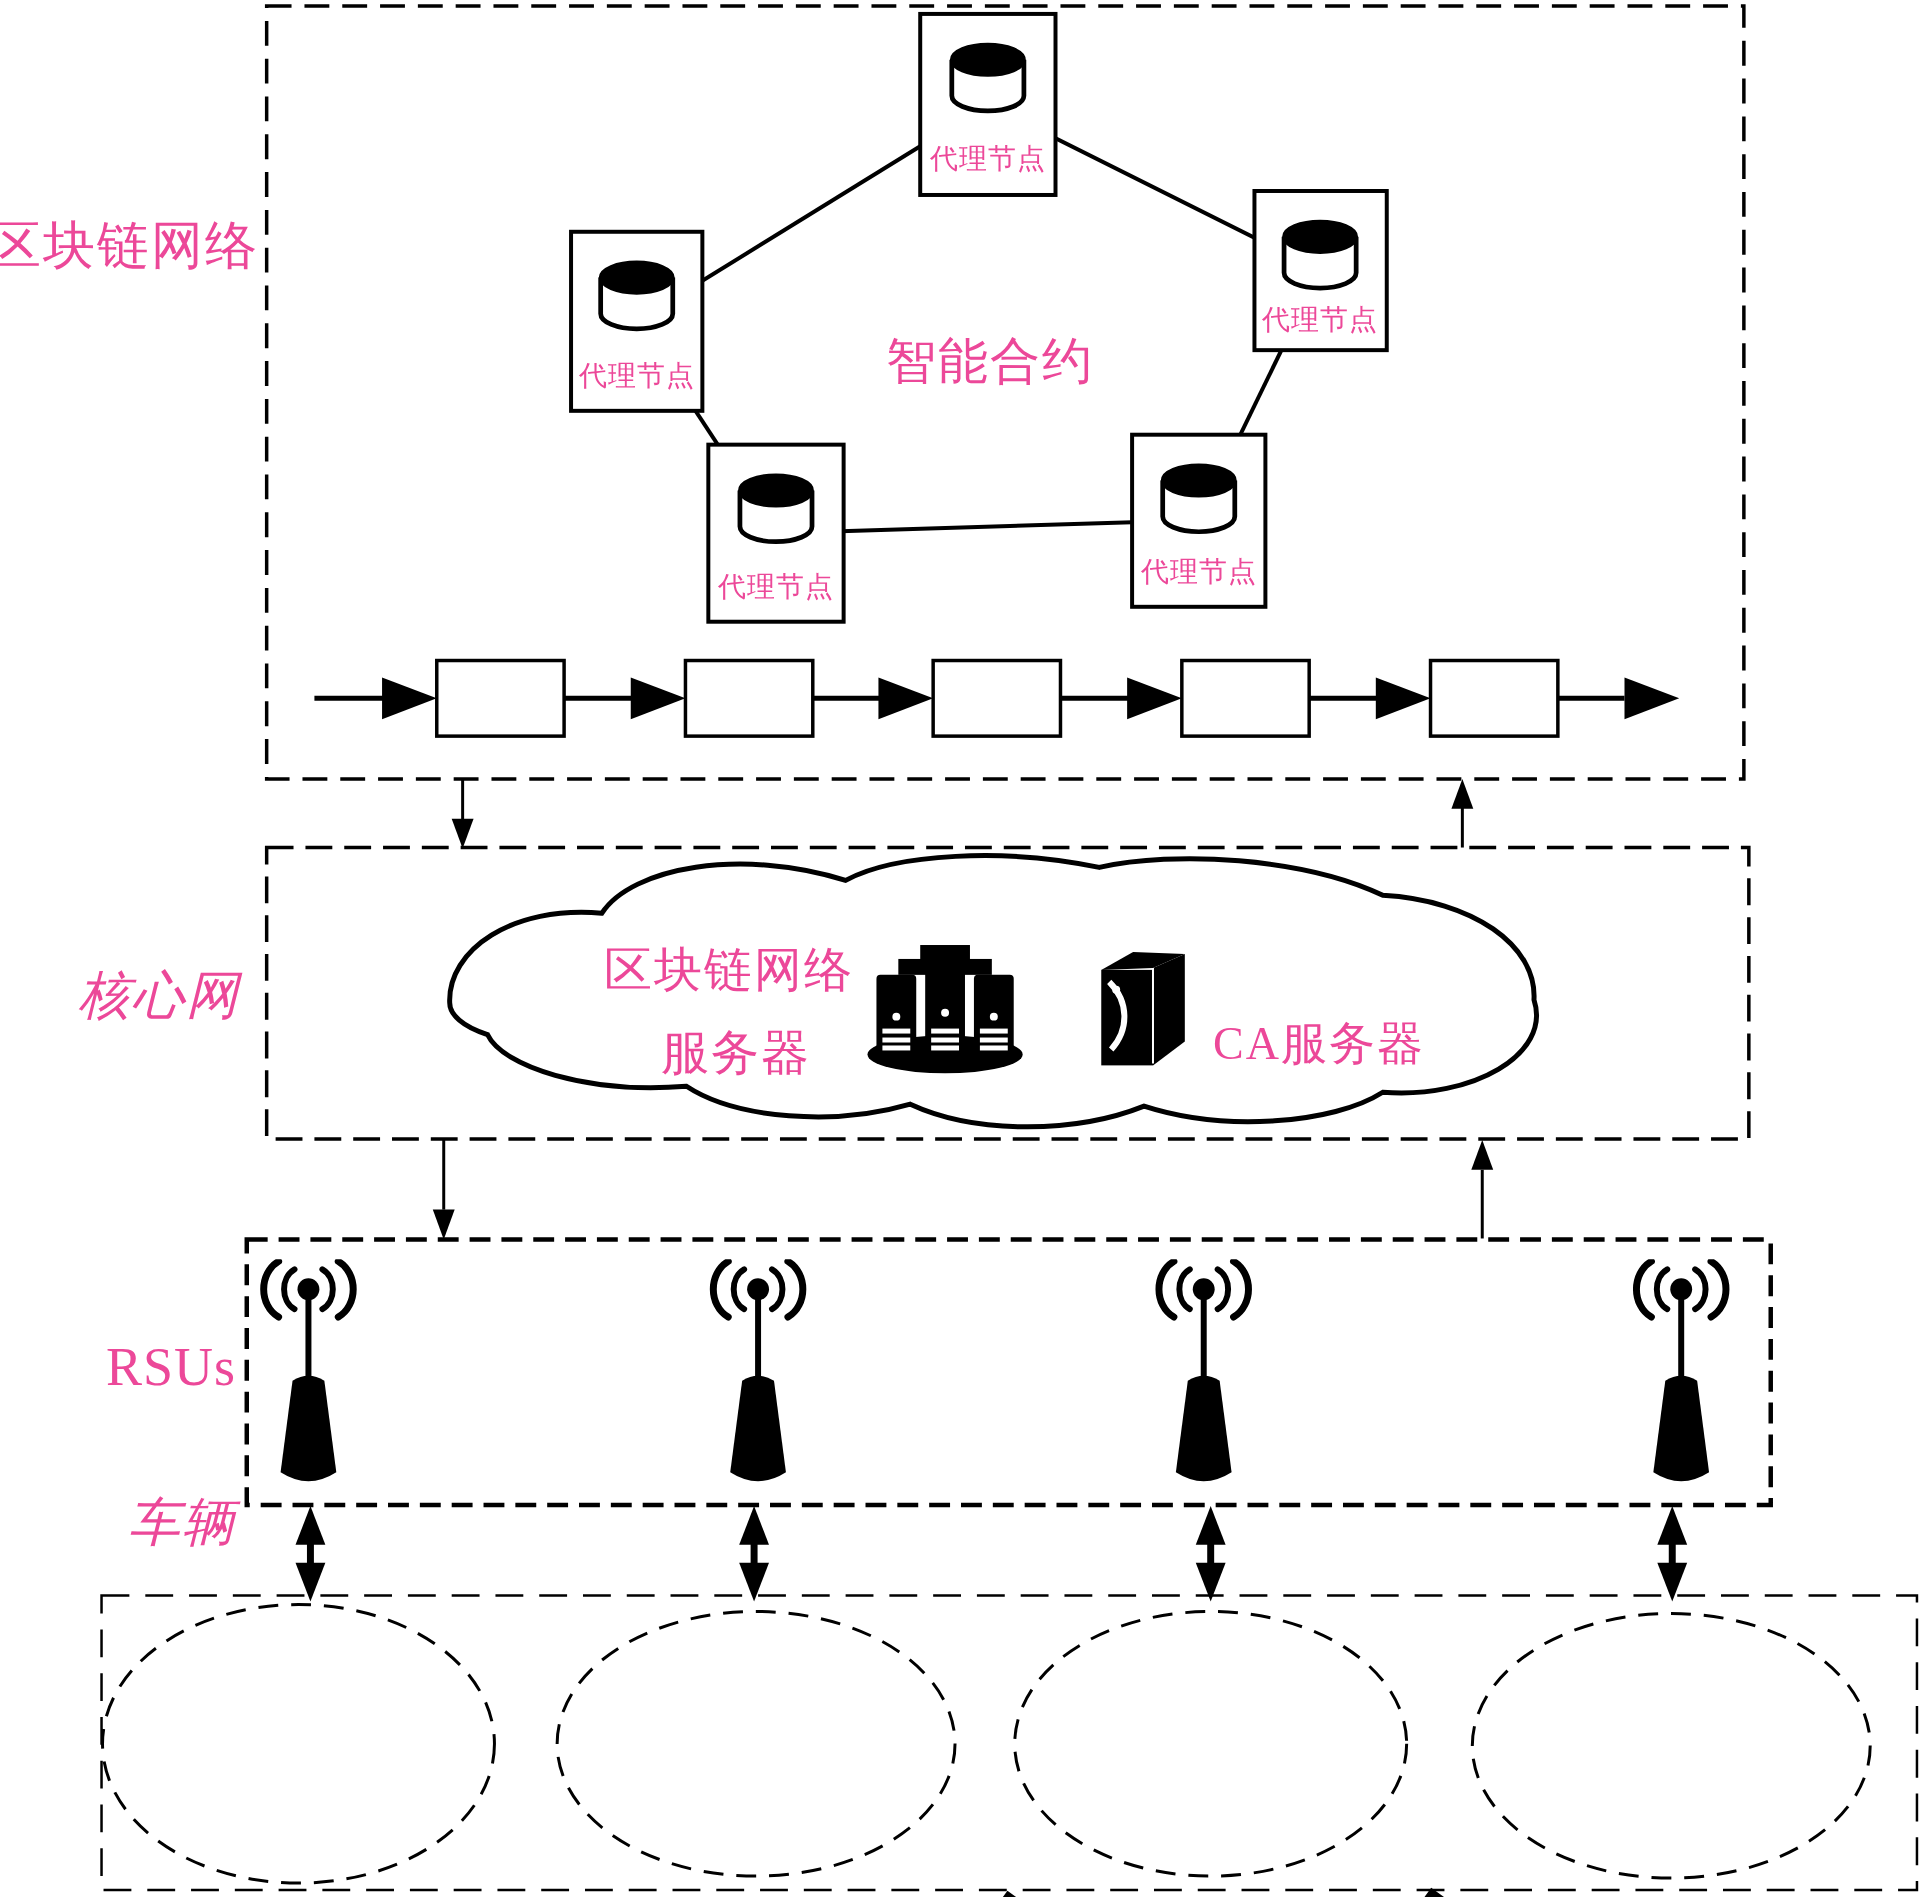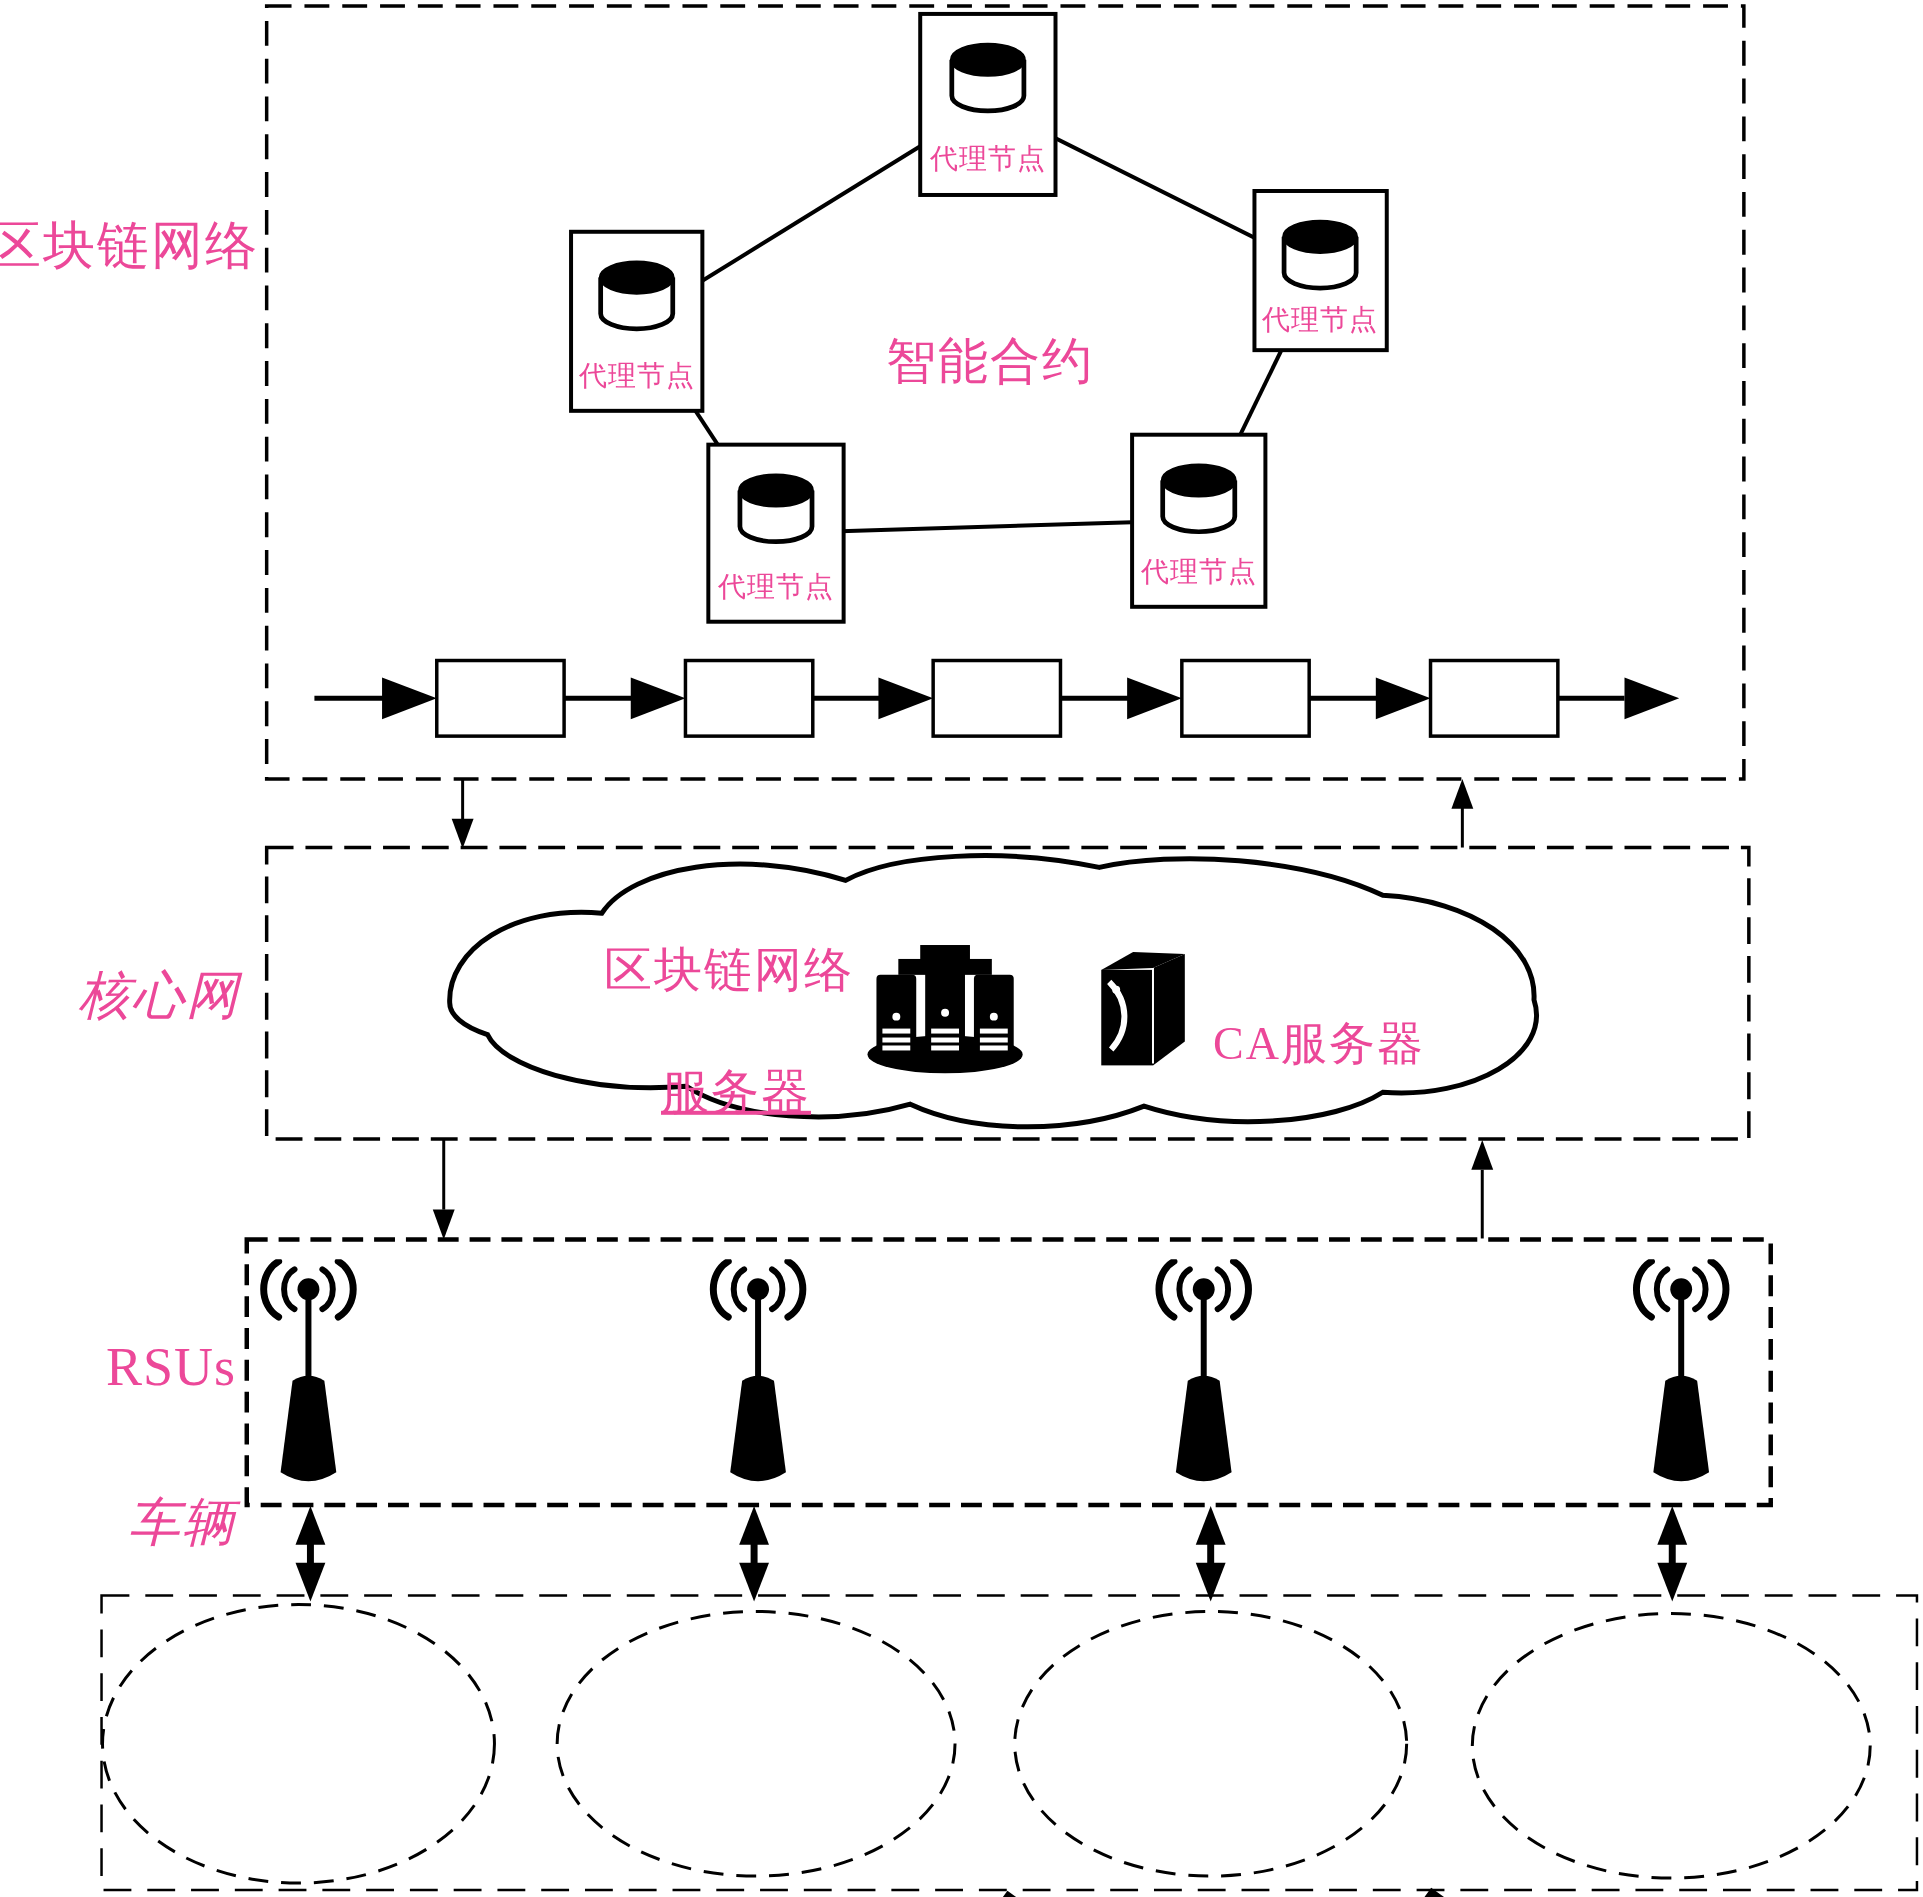--- a/index.html
+++ b/index.html
@@ -223,17 +223,17 @@
 
 <div class="lbl big" style="left:990px;top:361px;font-size:50px;text-align:center;">智能合约</div>
 
 <div class="lbl node" style="left:988px;top:159px;">代理节点</div>
 <div class="lbl node" style="left:637px;top:376px;">代理节点</div>
 <div class="lbl node" style="left:1320px;top:320px;">代理节点</div>
 <div class="lbl node" style="left:776px;top:587px;">代理节点</div>
 <div class="lbl node" style="left:1199px;top:572px;">代理节点</div>
 
 <div class="lbl mid" style="left:729px;top:970px;">区块链网络</div>
-<div class="lbl mid" style="left:736px;top:1092px;text-decoration:underline;">服务器</div>
+<div class="lbl mid" style="left:736px;top:1053px;">服务器</div>
 <div class="lbl mid" style="left:1319px;top:1008px;font-size:46px;margin-top:36px;">CA服务器</div>
 
 </div>
 
 
 </body></html>

